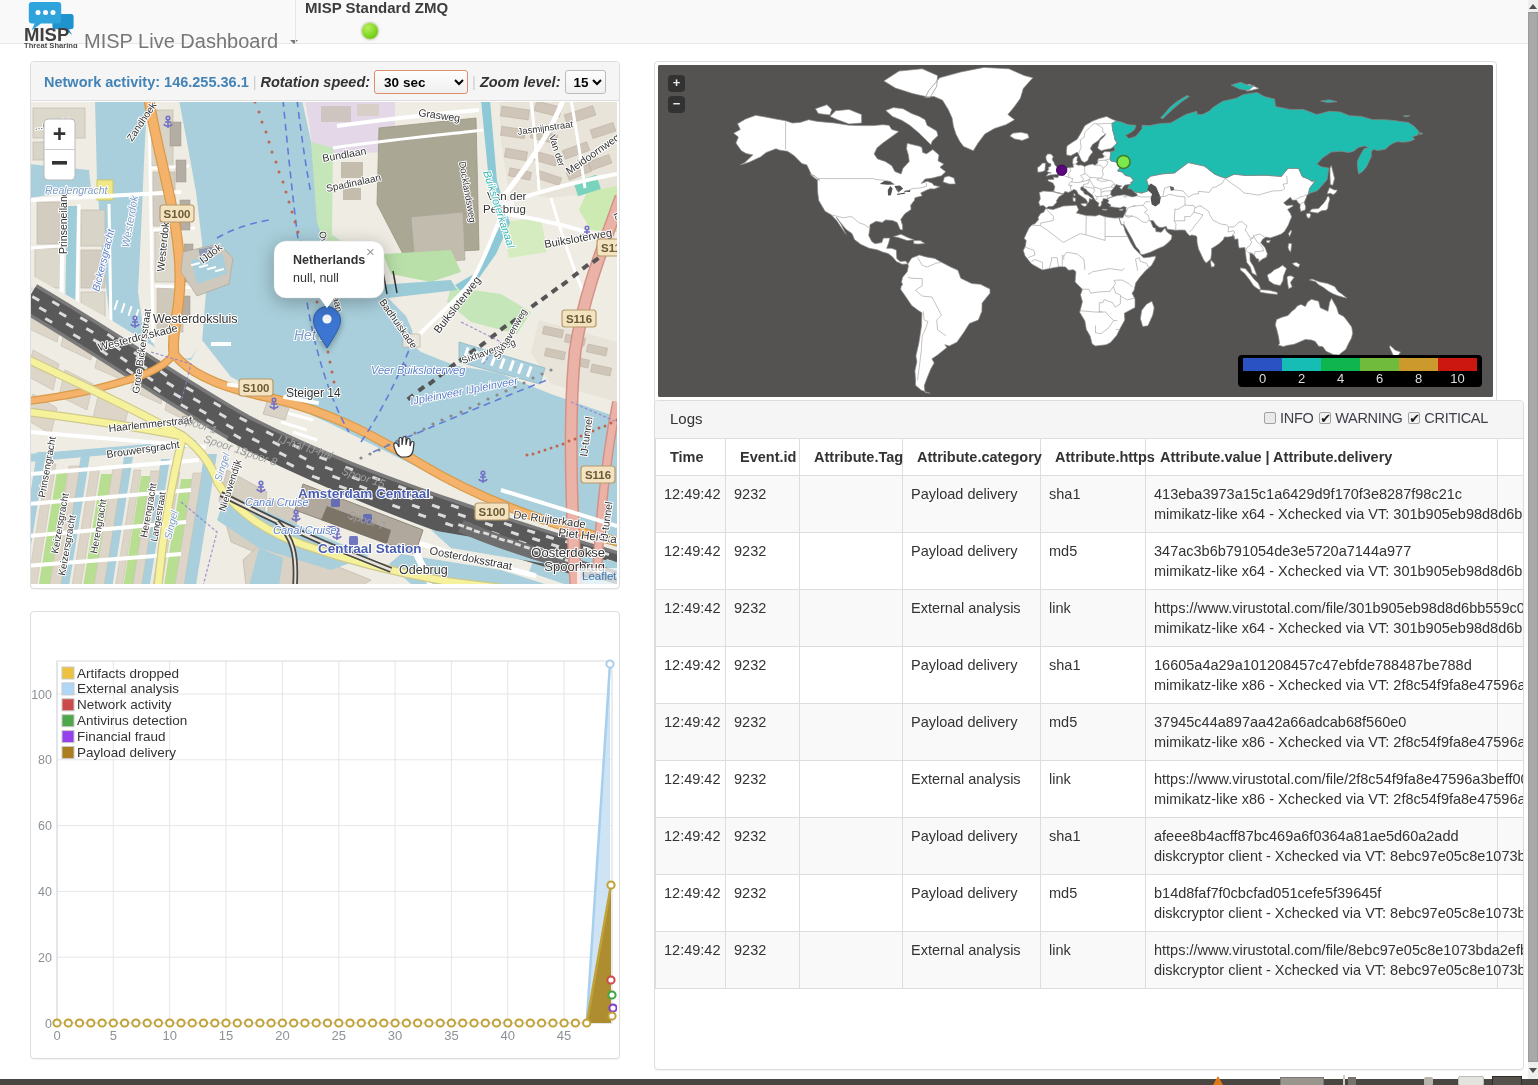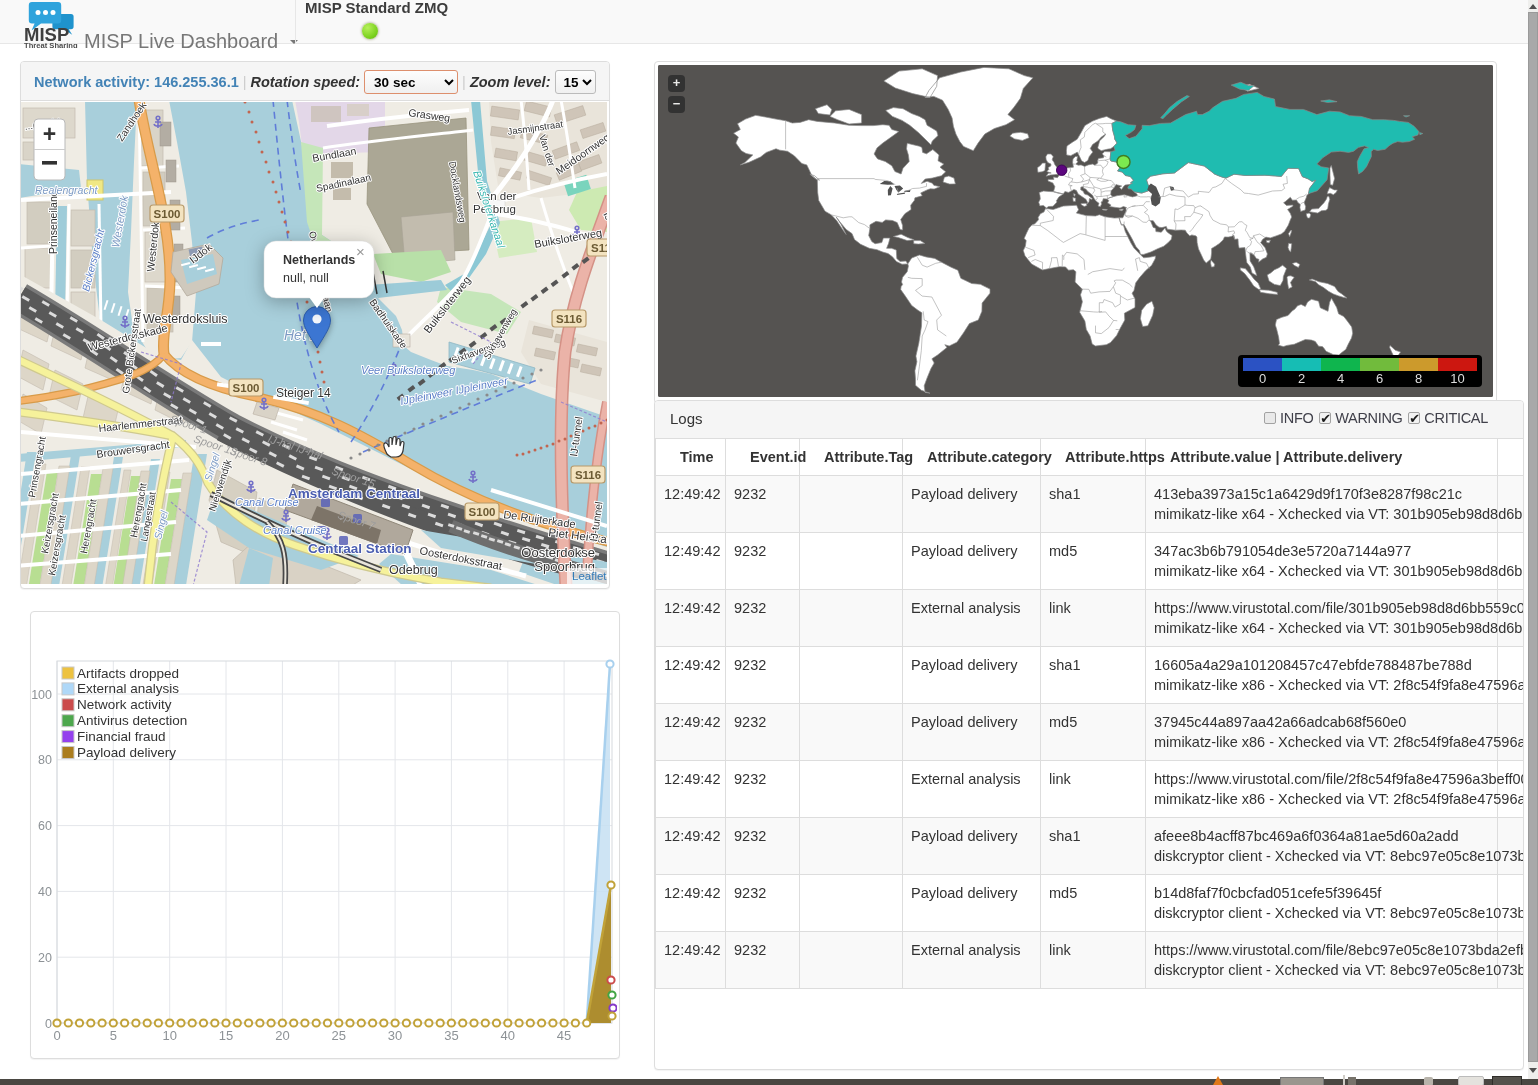--- a/index.html
+++ b/index.html
@@ -9,21 +9,21 @@
   background:#f9f9f9; border-bottom:1px solid #e7e7e7; }
 #logo { position:absolute; left:24px; top:1px; }
 #navtitle { position:absolute; left:84px; top:9px; font-size:20px; color:#777;margin-top:21px; }
 #navtitle .caret { display:inline-block; width:0; height:0; border-left:4px solid transparent; border-right:4px solid transparent; border-top:4px solid #777; vertical-align:middle; margin-left:6px; position:relative; top:-1px;}
 #zmqsep { position:absolute; left:295px; top:0; height:43px; border-left:1px solid #e7e7e7;}
 #zmqname { position:absolute; left:305px; top:-1px; font-size:15px; font-weight:bold; color:#3c3c3c; }
 #zmqdot { position:absolute; left:362px; top:23px; width:16px; height:16px; border-radius:50%;
   background:radial-gradient(circle at 35% 30%, #b6f05a, #7ed321 60%, #5fb20c); box-shadow:0 0 3px #8c8c5a;}
 .panel { position:absolute; background:#fff; border:1px solid #ddd; border-radius:4px; box-shadow:0 1px 1px rgba(0,0,0,.05);}
 .panel-heading { background:#f5f5f5; border-bottom:1px solid #ddd; border-radius:3px 3px 0 0; }
-#panel-netmap { left:20px; top:61px; width:590px; height:528px; }
+#panel-netmap { left:30px; top:61px; width:590px; height:528px; }
 #panel-netmap .panel-heading { height:39px; padding:8px 13px; font-size:14.5px; white-space:nowrap; overflow:hidden; }
 #nm-title { color:#4383b6; font-weight:bold; }
 .hdr-sep { color:#ccc; margin:0 4px; font-weight:normal; }
 .hdr-lbl { font-style:italic; font-weight:bold; color:#333; }
 select { font-family:"Liberation Sans",sans-serif; }
 #sel-rot { width:94px; height:24px; font-size:13.5px; font-weight:bold; border:1px solid #dd8f6d; border-radius:3px; background:linear-gradient(#fdfdfd,#f0f0f0); padding-left:5px;}
 #sel-zoom { width:41px; height:24px; font-size:13.5px; font-weight:bold; border:1px solid #bbb; border-radius:3px; background:linear-gradient(#fdfdfd,#f0f0f0); padding-left:4px;}
 #amsmap { position:absolute; left:0px; top:40px; width:586px; height:482px; overflow:hidden; }
 #panel-chart { left:30px; top:611px; width:590px; height:448px; }
 #panel-chart .panel-heading { height:39px; padding:9px 15px; font-size:16px; color:#333; }
@@ -37,21 +37,21 @@
 #wm-nums { display:flex; color:#ddd; font-size:13px; }
 #wm-nums span { flex:1; text-align:center; }
 #panel-logs { left:654px; top:400px; width:870px; height:670px; overflow:hidden; }
 #panel-logs .panel-heading { height:38px; padding:9px 15px; font-size:15px; color:#333; }
 #logchecks { float:right; font-size:14.5px; color:#40404a; margin-right:20px; letter-spacing:-0.3px; }
 #logchecks .cb { display:inline-block; width:12px; height:12px; border:1px solid #a2a2a2; border-radius:2px; background:#e9e9e9; vertical-align:-1px; margin-left:2px; margin-right:4px; position:relative;}
 #logchecks .cb.on { background:#f2f2f2;}
 #logchecks .cb.on:after { content:"\2714"; position:absolute; left:0px; top:-2px; color:#1a1a1a; font-size:13px;}
 table.logs { border-collapse:collapse; font-size:14.5px; color:#333; table-layout:fixed; width:1000px; }
 table.logs th, table.logs td { border:1px solid #ddd; text-align:left; vertical-align:top; padding:8px; white-space:nowrap; }
-table.logs th { border-top:none; font-weight:bold; padding:10px 24px; }
+table.logs th { border-top:none; font-weight:bold; padding:10px 14px; }
 table.logs tr:nth-child(even) td { background:#f9f9f9; }
 table.logs td { line-height:20px; }
 .vcell div { position:relative; z-index:5; white-space:nowrap; }
 #footer { position:absolute; left:0; top:1079px; width:1538px; height:6px; background:#4a4742; }
 #scrollbar { position:absolute; left:1528px; top:0; width:10px; height:1079px; background:#efefed; }
 #sb-thumb { position:absolute; left:0px; top:12px; width:10px; height:1050px; background:#a9a9a9; border:1px solid #9a9a9a;}
 .sb-arrow { position:absolute; left:1px; width:0; height:0; border-left:4px solid transparent; border-right:4px solid transparent; }
 </style>
 </head>
 <body>

